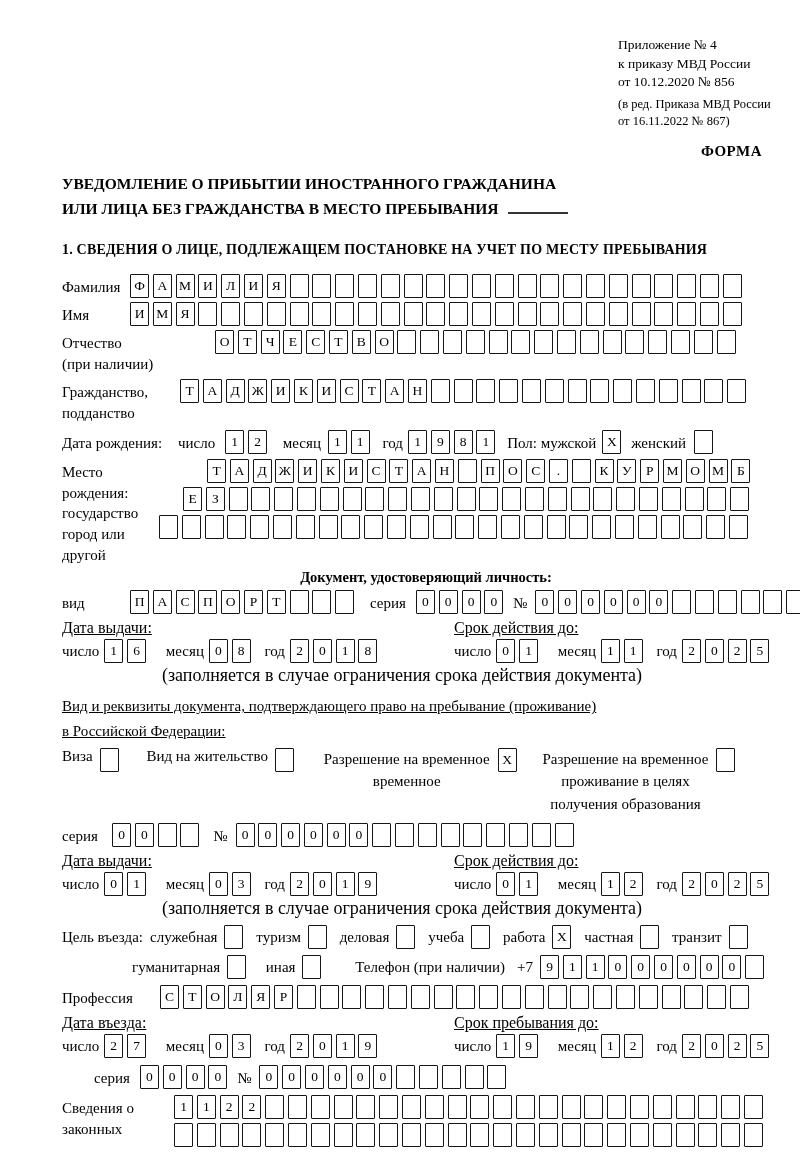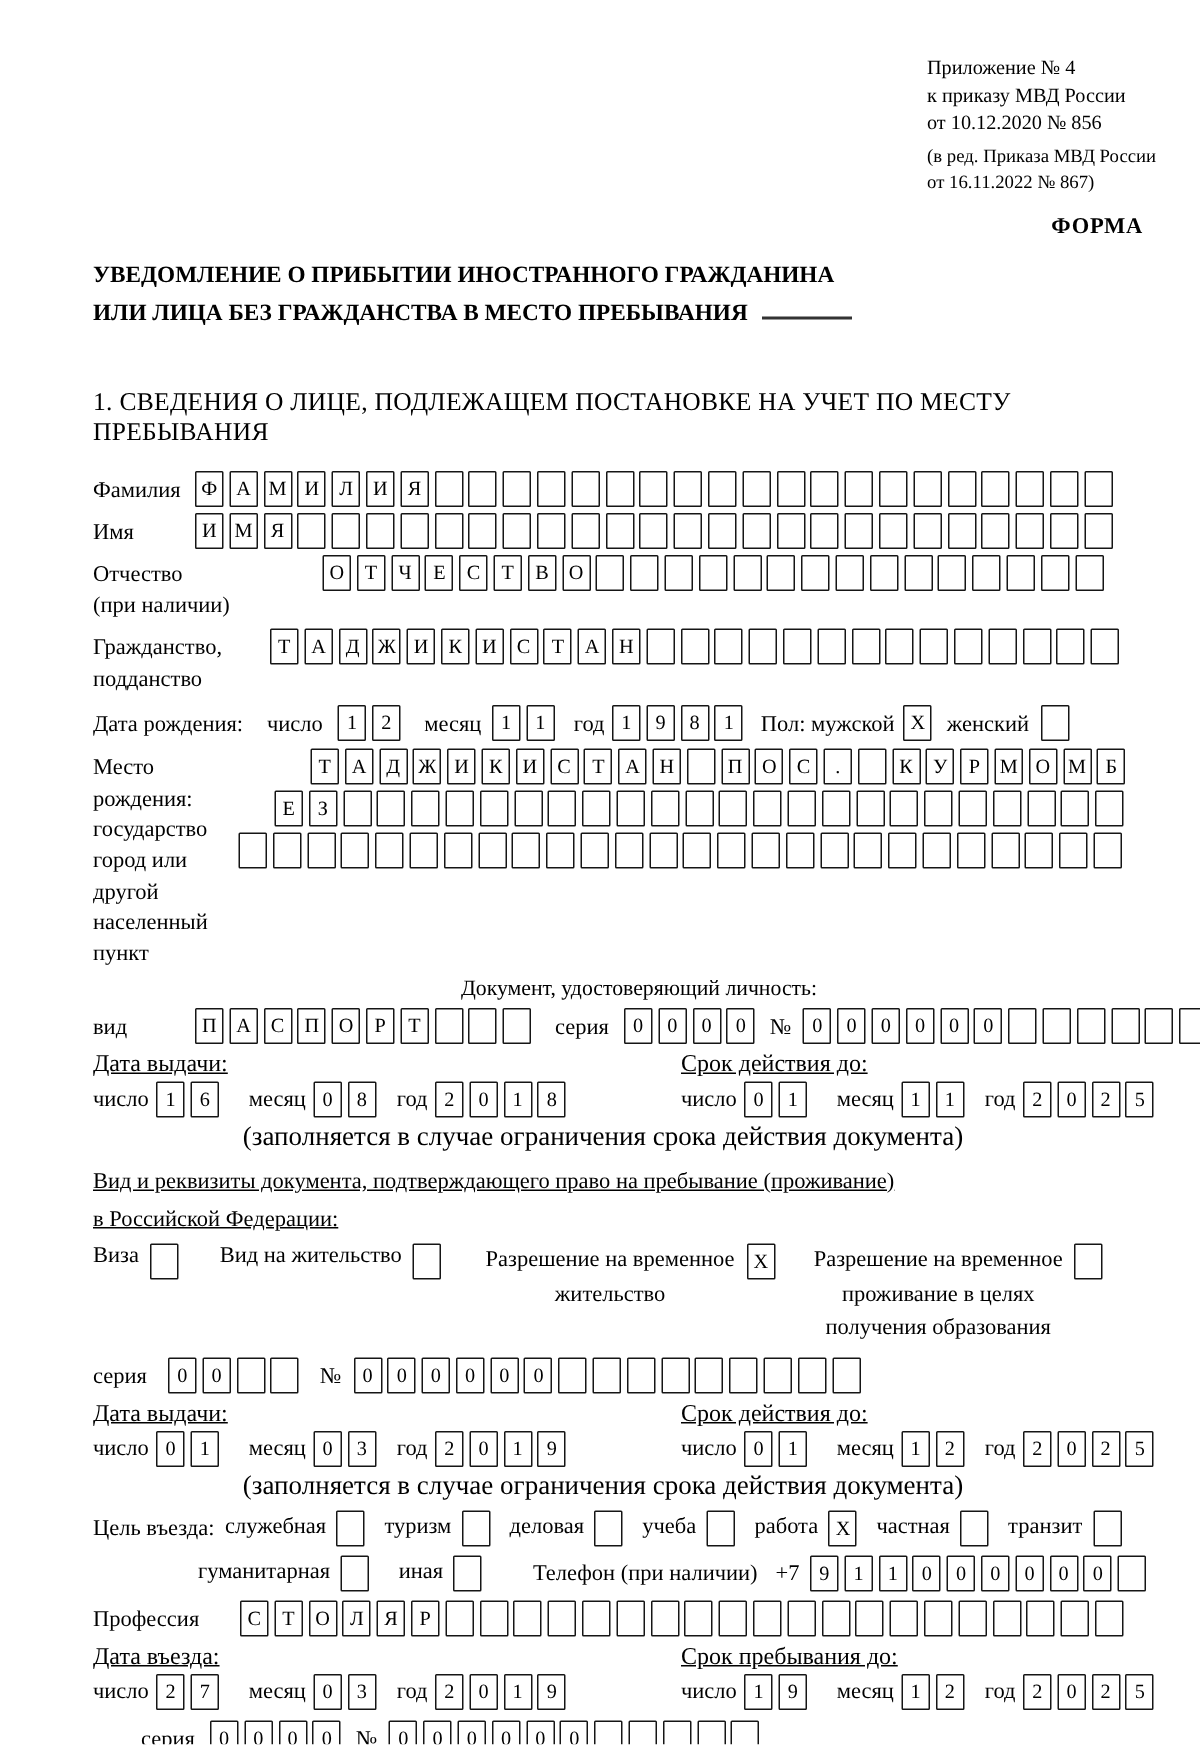--- a/index.html
+++ b/index.html
@@ -7,33 +7,33 @@
     width:800px; height:1163px; background:#fff; color:#000;
     font-family:"Liberation Serif", serif; font-size:15px;
     box-sizing:border-box; padding:36px 10px 10px 62px;
     overflow:hidden; position:relative;
   }
   .ref-block { margin-left:556px; width:200px; font-size:13.5px; line-height:1.35; }
   .ref-block .sub { font-size:12.5px; margin-top:4px; line-height:1.35; }
   .forma { text-align:right; padding-right:28px; font-weight:bold; font-size:15px; margin-top:13px; letter-spacing:0.5px; }
   .title { text-align:left; font-weight:bold; font-size:15.5px; line-height:1.6; margin-top:12px; }
   .blank-line { display:inline-block; width:60px; border-bottom:2.2px solid #333; height:14px; margin-left:10px; }
-  .section1 { font-weight:normal; font-size:17px; margin-top:36px; letter-spacing:0.2px; }
+  .section1 { font-weight:bold; font-size:14px; margin-top:20px; letter-spacing:0.2px; }
 
   .frow { display:flex; align-items:flex-start; margin-top:4px; }
   .lab { font-size:15px; line-height:1.35; flex:none; padding-top:3px; }
   .lab2 { font-size:15px; line-height:1.4; flex:none; padding-top:3px; }
   .cells { display:flex; flex:none; }
   .cell {
     width:17px; height:22px; border:1.5px solid #151515; margin-right:3.8px;
     display:flex; align-items:center; justify-content:center;
     font-size:13.5px; flex:none; background:#fff; border-radius:1px;
   }
   .stack .cells { margin-bottom:4px; }
-  .doc-header { text-align:center; font-weight:normal; font-size:14.5px; margin-top:4px; }
+  .doc-header { text-align:center; font-weight:bold; font-size:14.5px; margin-top:4px; }
 
   .dates { display:flex; margin-top:5px; }
   .dgroup-left { width:392px; flex:none; }
   .dcap { text-align:left; font-size:16px; margin-bottom:2px;text-decoration:underline; }
   .dline { display:flex; align-items:center; }
   .dline .lab { padding-top:0; }
   .m-day { margin-right:5px; }
   .m-month { margin:0 5px 0 16px; }
   .m-year { margin:0 5px 0 10px; }
   .note-right { text-align:center; padding-right:48px; font-size:18px; margin-top:2px; }
@@ -239,21 +239,20 @@
     <span class="cells">
         <span class="cell"></span>
       </span>
   </div>
 
   <div class="frow stack" style="margin-top:5px">
     <div class="lab2 lines" style="width:97px">
         <div>Место рождения:</div>
         <div>государство</div>
         <div>город или другой</div>
-        <div>населенный пункт</div>
       </div>
     <div>
       <div class="cells" style="margin-left:48px">
           <span class="cell">Т</span>
           <span class="cell">А</span>
           <span class="cell">Д</span>
           <span class="cell">Ж</span>
           <span class="cell">И</span>
           <span class="cell">К</span>
           <span class="cell">И</span>
@@ -435,21 +434,21 @@
       </span>
       <span class="opt">
         <span class="opt-label">Вид на жительство</span>
         <span class="cells">
           <span class="cell"></span>
         </span>
       </span>
       <span class="opt">
         <span class="opt-lines">
           <div>Разрешение на временное</div>
-          <div>жительство</div>
+          <div>временное</div>
         </span>
         <span class="cells">
           <span class="cell">X</span>
         </span>
       </span>
       <span class="opt">
         <span class="opt-lines">
           <div>Разрешение на временное</div>
           <div>проживание в целях</div>
           <div>получения образования</div>

